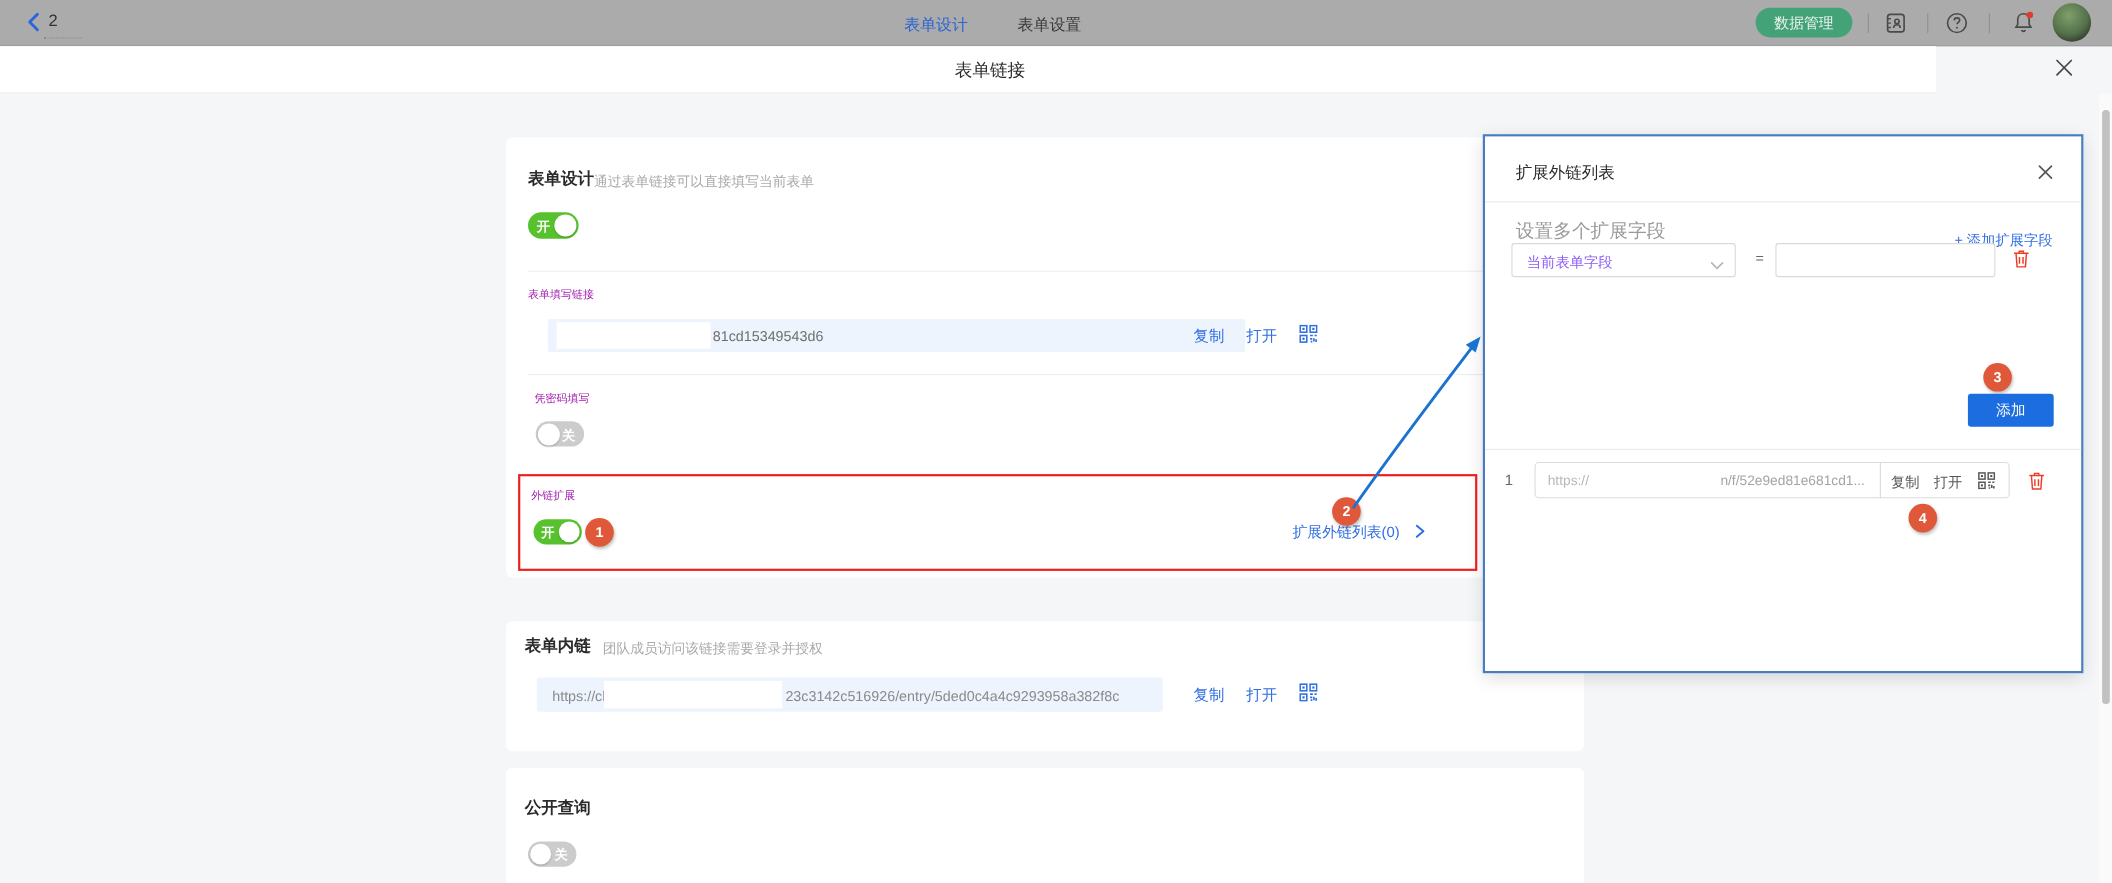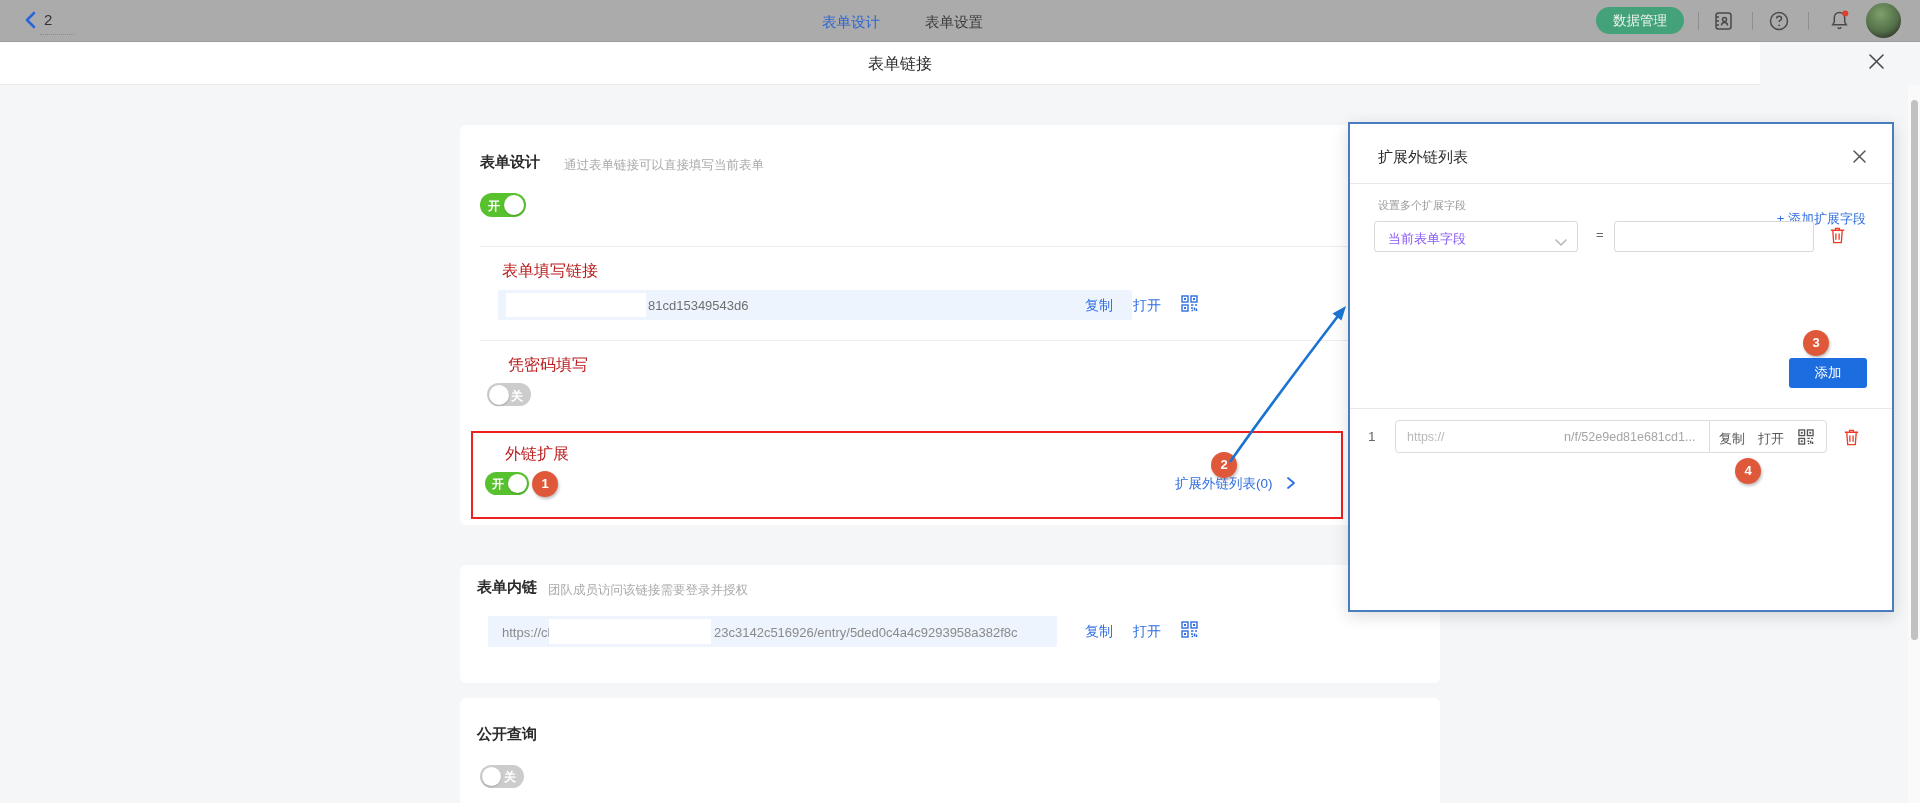--- a/index.html
+++ b/index.html
@@ -14,21 +14,21 @@
   .bar-divider{width:1px;height:18px;background:#8f8f8f;top:12px;}
   .bar-icon{color:#4a4a4a;}
   
   .modal-header{left:0;top:42px;width:1760px;height:43px;background:#ffffff;border-bottom:1px solid #ebebeb;}
   .modal-title{font-size:16px;color:#2b2b2b;font-weight:500;}
   .close-x{color:#4a4a4a;cursor:pointer;}
   
   .card{background:#fff;border-radius:6px;}
   .sec-title{font-size:15px;font-weight:bold;color:#2b2b2b;}
   .sec-desc{font-size:12.5px;color:#a9a9a9;}
-  .field-label{font-size:16px;color:#b91c1c;margin-left:22px;}
+  .field-label{font-size:10px;color:#a21caf;}
   .hdivider{height:1px;background:#ededed;}
   .link-input{background:#edf4fe;border-radius:2px;}
   .link-text{font-size:13px;color:#6f6f6f;white-space:nowrap;}
   .link-text.dim{color:#8a8a8a;}
   .redact{background:#ffffff;}
   .blue-link{color:#2f6ee0;font-size:14px;cursor:pointer;white-space:nowrap;}
   
   .toggle{border-radius:13px;cursor:pointer;}
   .toggle .knob{position:absolute;top:2px;width:20px;height:20px;background:#fff;border-radius:50%;box-shadow:0 1px 2px rgba(0,0,0,.2);}
   .toggle .t-label{position:absolute;top:5px;font-size:12px;color:#fff;font-weight:bold;}
@@ -37,21 +37,21 @@
   .toggle.on .t-label{left:8px;}
   .toggle.off{background:#cccccc;}
   .toggle.off .knob{left:2px;}
   .toggle.off .t-label{right:8px;}
   
   .badge{width:26px;height:26px;border-radius:50%;background:#e0583a;color:#fff;font-size:13px;font-weight:bold;text-align:center;line-height:26px;box-shadow:1px 2px 3px rgba(0,0,0,.25);}
   .red-box{border:2px solid #ee1f1f;}
   
   .panel{left:1348px;top:122px;width:546px;height:490px;background:#fff;border:2px solid #4a7dc0;box-shadow:0 4px 16px rgba(0,0,0,.14);}
   .panel-title{font-size:15px;color:#2b2b2b;}
-  .gray-label{font-size:11px;color:#9a9a9a;}
+  .gray-label{font-size:17px;color:#9a9a9a;}
   .blue-link-sm{color:#2f6ee0;font-size:13px;cursor:pointer;margin-top:12px;}
   .boxfield{border:1px solid #d9d9d9;border-radius:3px;background:#fff;}
   .select-text{font-size:13px;color:#8b5cf6;}
   .primary-btn{background:#1b6de0;color:#fff;font-size:13.5px;text-align:center;border-radius:3px;cursor:pointer;}
   .rowgroup-label{font-size:13px;color:#555;cursor:pointer;}
   .trash{color:#ef3b24;cursor:pointer;}
   
   .scroll-track{left:1908px;top:85px;width:12px;height:718px;background:#fafafa;}
   .scroll-thumb{left:1911px;top:100px;width:7px;height:540px;background:#c1c1c1;border-radius:4px;}
 </style>
@@ -105,21 +105,21 @@
     <span class="abs modal-title" style="left:868px;top:12px;">表单链接</span>
     <span class="abs close-x" style="left:1868px;top:11px;">
       <svg width="17" height="17" viewBox="0 0 17 17">
           <path d="M2 2 L15 15 M15 2 L2 15" stroke="#4a4a4a" stroke-width="1.6" stroke-linecap="round"></path>
         </svg>
     </span>
   </div>
 
   <div class="abs card" style="left:460px;top:125px;width:980px;height:400px;">
     <span class="abs sec-title" style="left:20px;top:28px;">表单设计</span>
-    <span class="abs sec-desc" style="left:104px;top:32px;">通过表单链接可以直接填写当前表单</span>
+    <span class="abs sec-desc" style="left:80px;top:32px;">通过表单链接可以直接填写当前表单</span>
 
     <span class="abs toggle on" style="left:20px;top:68px;width:46px;height:24px;">
       <span class="t-label">开</span>
       <span class="knob"></span>
     </span>
 
     <div class="abs hdivider" style="left:20px;top:121px;width:940px;"></div>
 
     <span class="abs field-label" style="left:20px;top:136px;">表单填写链接</span>
 

